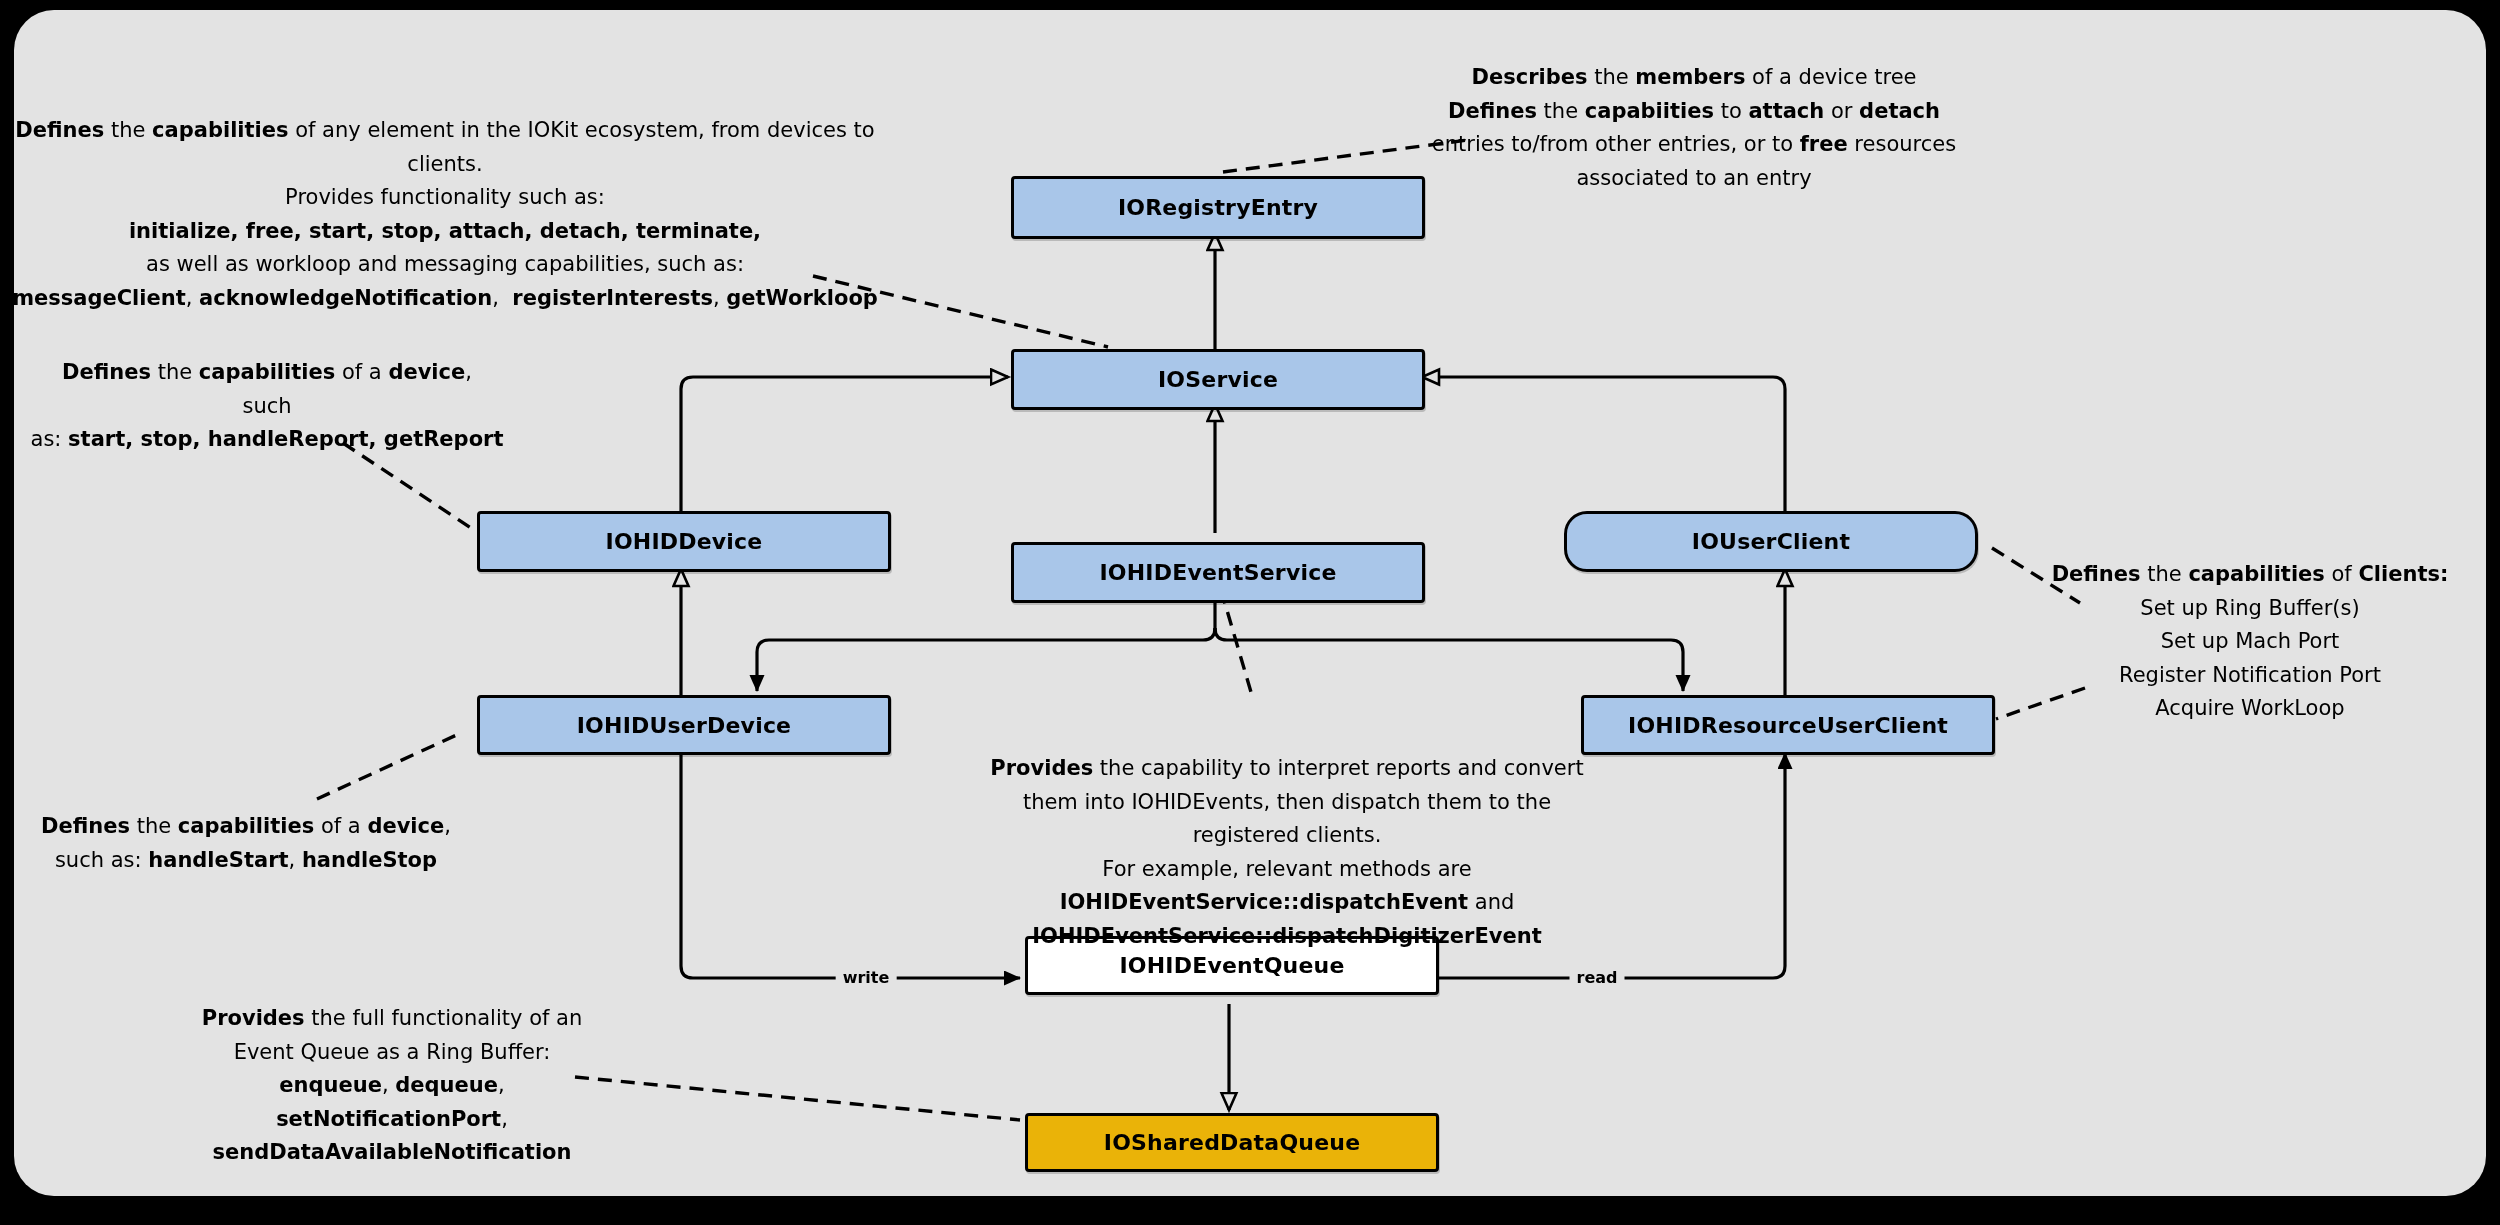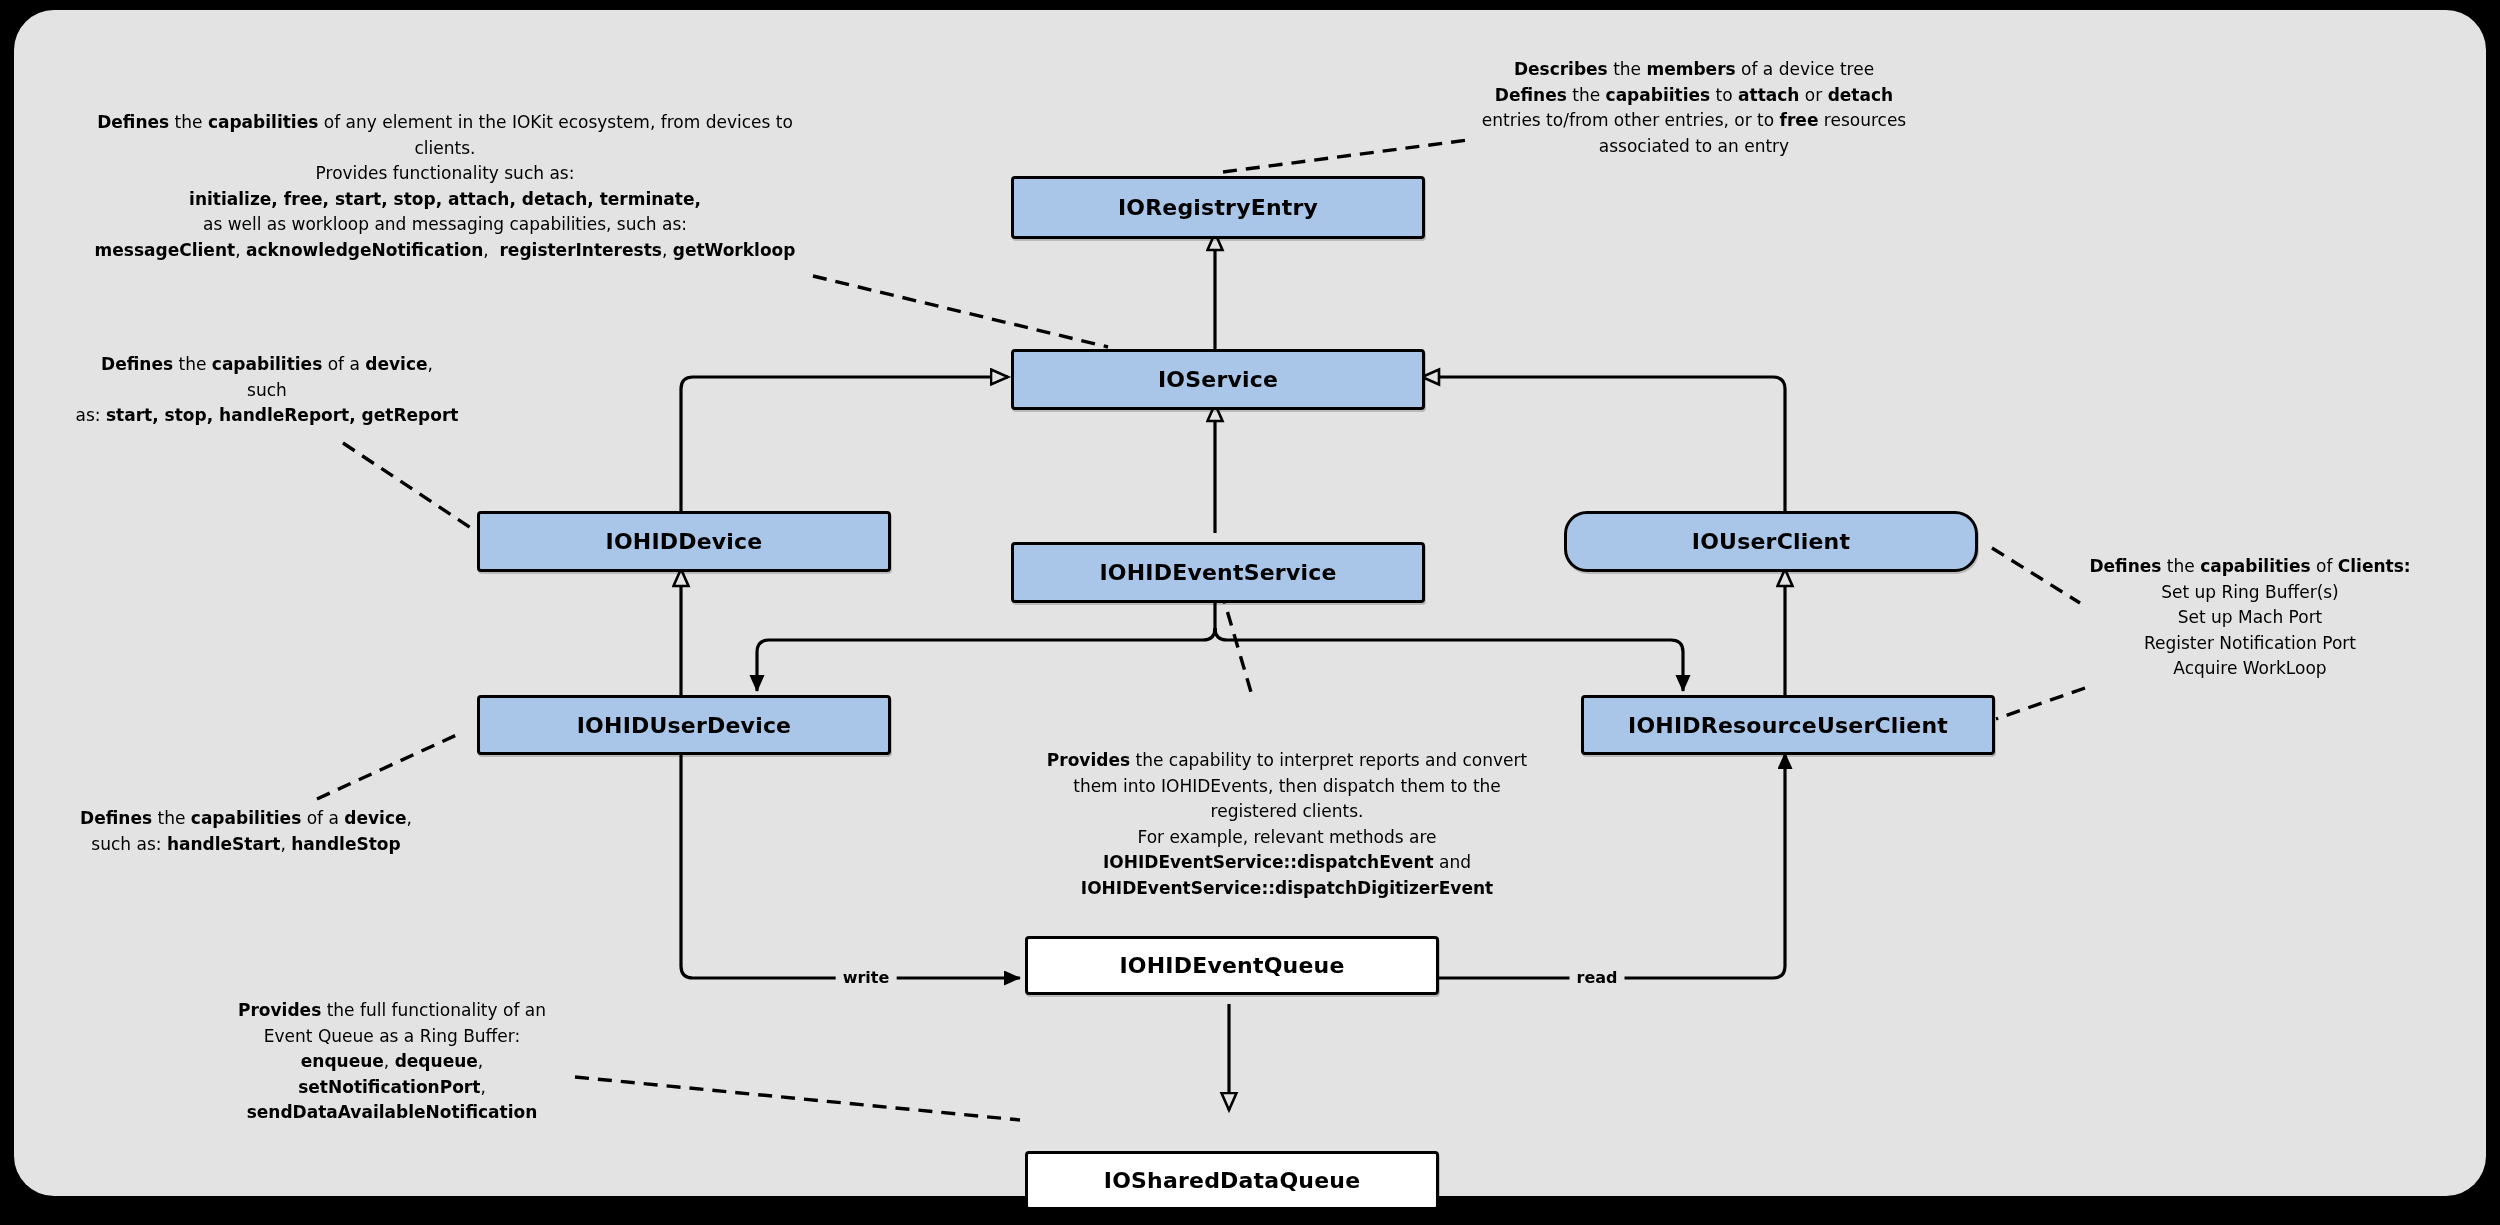--- a/index.html
+++ b/index.html
@@ -14,21 +14,21 @@
   }
   .layer{position:absolute;left:0;top:0;width:2500px;height:1225px;}
   svg.connectors{position:absolute;left:0;top:0;}
   .class-box{
     position:absolute;border:3px solid #000;border-radius:4px;
     display:flex;align-items:center;justify-content:center;
     box-shadow:1px 2px 0 rgba(0,0,0,0.18);
   }
   .class-box .lbl{font-weight:bold;font-size:22px;letter-spacing:.2px;}
   .annotation{position:absolute;text-align:center;}
-  .annotation .line{white-space:nowrap;font-size:17px;line-height:25.5px;}
+  .annotation .line{white-space:nowrap;font-size:21px;line-height:25.5px;margin-top:8px;}
   .annotation .b{font-weight:bold;}
   .edge-label{
     position:absolute;transform:translate(-50%,-50%);
     font-weight:bold;font-size:16px;padding:0 7px;line-height:22px;
   }
 </style>
 </head>
 <body>
 
 <div class="stage">
@@ -87,21 +87,21 @@
       </div>
       <div class="class-box" style="left: 477px; top: 695px; width: 408px; height: 54px; background: rgb(169, 198, 233); border-color: rgb(0, 0, 0);">
         <span class="lbl">IOHIDUserDevice</span>
       </div>
       <div class="class-box" style="left: 1581px; top: 695px; width: 408px; height: 54px; background: rgb(169, 198, 233); border-color: rgb(0, 0, 0); align-items: center;">
         <span class="lbl">IOHIDResourceUserClient</span>
       </div>
       <div class="class-box" style="left: 1025px; top: 936px; width: 408px; height: 53px; background: #ffffff; border-color: rgb(0, 0, 0);">
         <span class="lbl">IOHIDEventQueue</span>
       </div>
-      <div class="class-box" style="left: 1025px; top: 1113px; width: 408px; height: 53px; background: #ffffff; border-color: rgb(0, 0, 0); margin-top: 38px;">
+      <div class="class-box" style="left: 1025px; top: 1113px; width: 408px; height: 53px; background: #eab308; border-color: rgb(0, 0, 0);">
         <span class="lbl">IOSharedDataQueue</span>
       </div>
     </div>
   <div class="layer" id="annotations-layer">
       <div class="annotation" style="left: -5px; top: 110px; width: 900px;">
         <div class="line"><span class="b">Defines</span><span> the </span><span class="b">capabilities</span><span> of any element in the IOKit ecosystem, from devices to</span></div>
         <div class="line"><span>clients.</span></div>
         <div class="line"><span>Provides functionality such as:</span></div>
         <div class="line"><span class="b">initialize, free, start, stop, attach, detach, terminate,</span></div>
         <div class="line"><span>as well as workloop and messaging capabilities, such as:</span></div>

